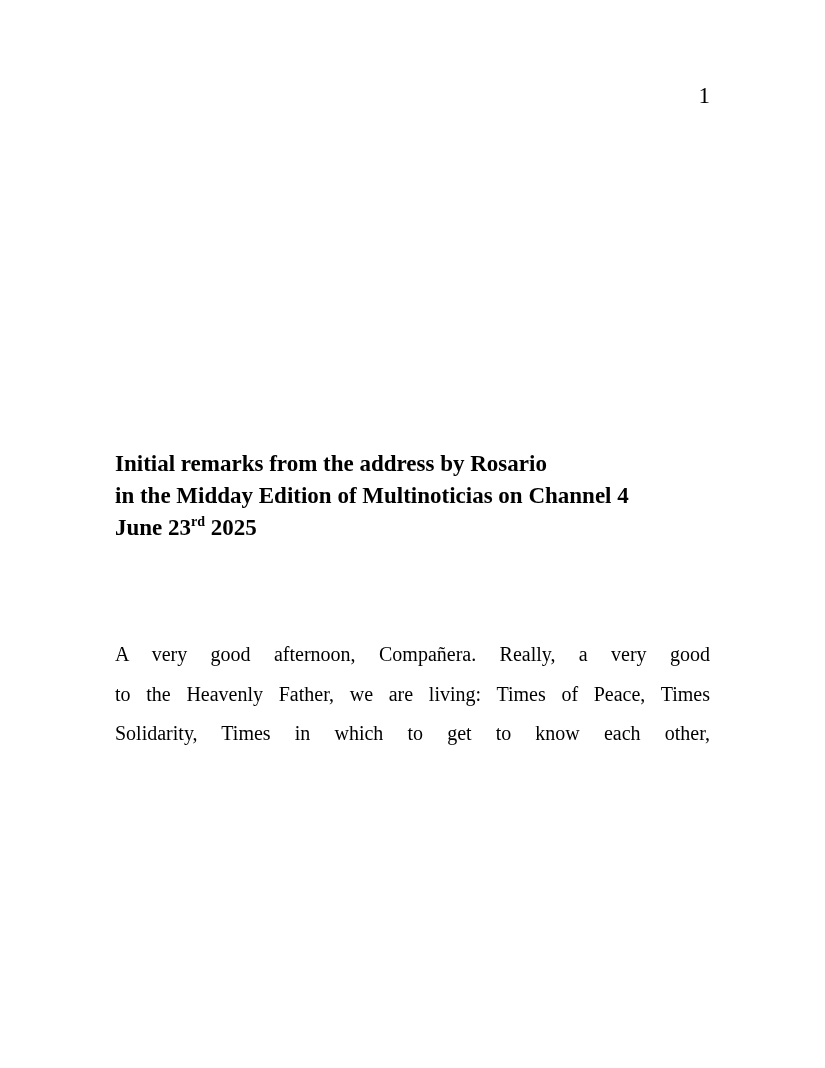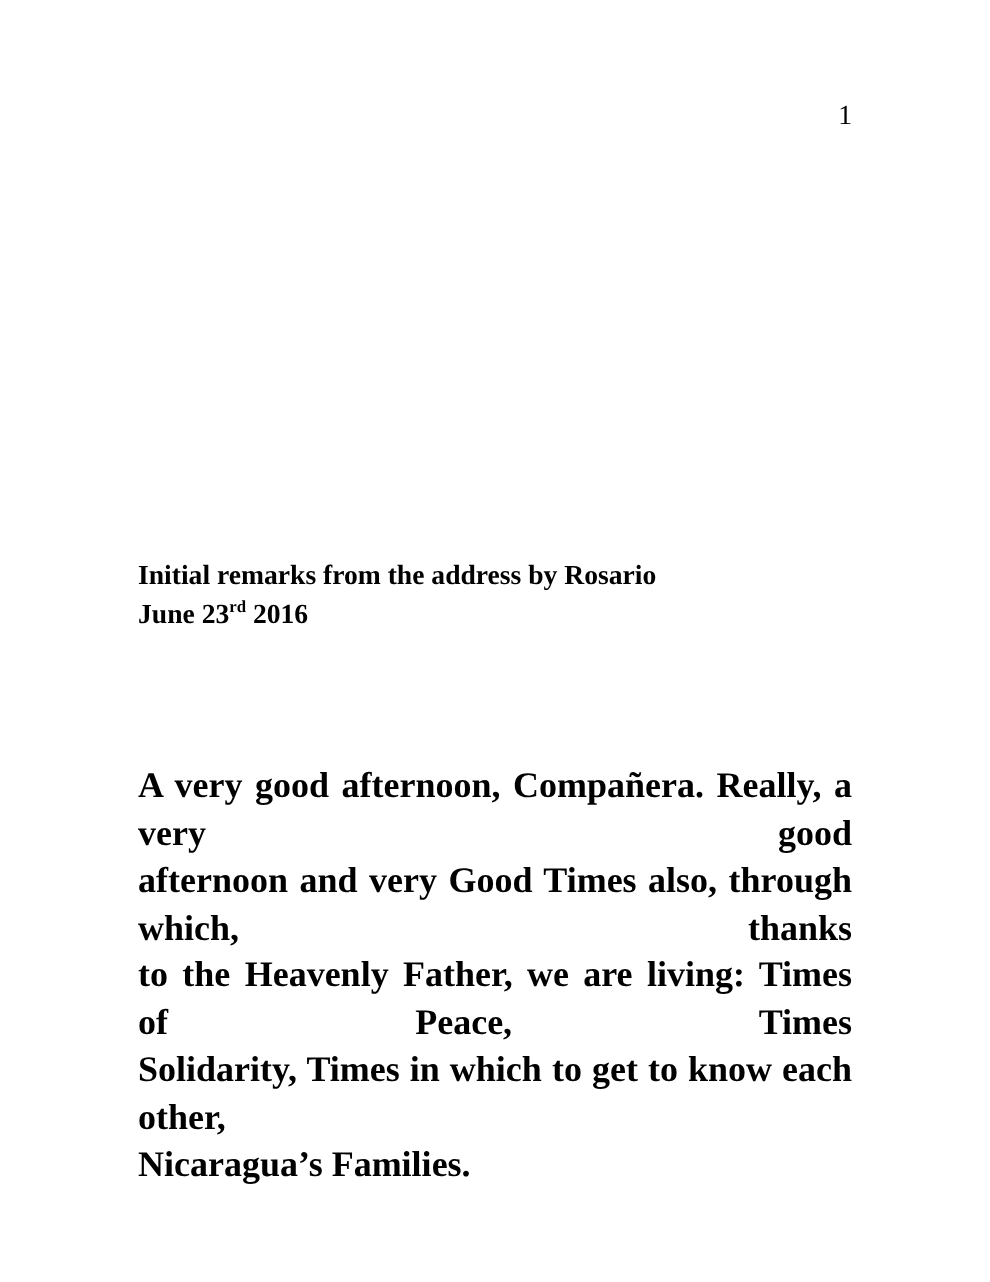--- a/index.html
+++ b/index.html
@@ -21,67 +21,66 @@
     top: 84px;
     left: 115px;
     width: 595px;
     text-align: right;
     font-size: 23px;
     font-weight: 400;
     line-height: 23px;
   }
   .heading {
     position: absolute;
-    top: 464px;
+    top: 448px;
     left: 115px;
     width: 640px;
     font-size: 23px;
     font-weight: 700;
     line-height: 32px;
     text-align: left;
     white-space: nowrap;
   }
   .heading sup {
     font-size: 14px;
     font-weight: 700;
     vertical-align: super;
     line-height: 0;
     text-align: right;
   }
   .body-paragraph {
     position: absolute;
     top: 635px;
     left: 115px;
     width: 595px;
-    font-size: 30px;
-    font-weight: 700;
+    font-size: 20px;
+    font-weight: 400;
     line-height: 39.5px;
   }
   .body-line {
     text-align: justify;
     text-align-last: justify;
   }
   .body-line.last-line {
     text-align: left;
     text-align-last: left;
   }
 </style>
 </head>
 <body>
 
 <div class="page">
 
   <div class="page-number">1</div>
 
   <div class="heading">
     <div class="heading-line">Initial remarks from the address by Rosario</div>
-    <div class="heading-line"><span>June 23</span><sup>rd</sup><span> 2016</span></div>
+    <div class="heading-line">in the Midday Edition of Multinoticias on Channel 4</div>
+    <div class="heading-line"><span>June 23</span><sup>rd</sup><span> 2025</span></div>
   </div>
 
   <div class="body-paragraph">
     <div class="body-line">A very good afternoon, Compañera. Really, a very good</div>
-    <div class="body-line">afternoon and very Good Times also, through which, thanks</div>
     <div class="body-line">to the Heavenly Father, we are living: Times of Peace, Times</div>
     <div class="body-line">Solidarity, Times in which to get to know each other,</div>
-    <div class="body-line last-line">Nicaragua’s Families.</div>
   </div>
 
 </div>
 
 </body></html>

